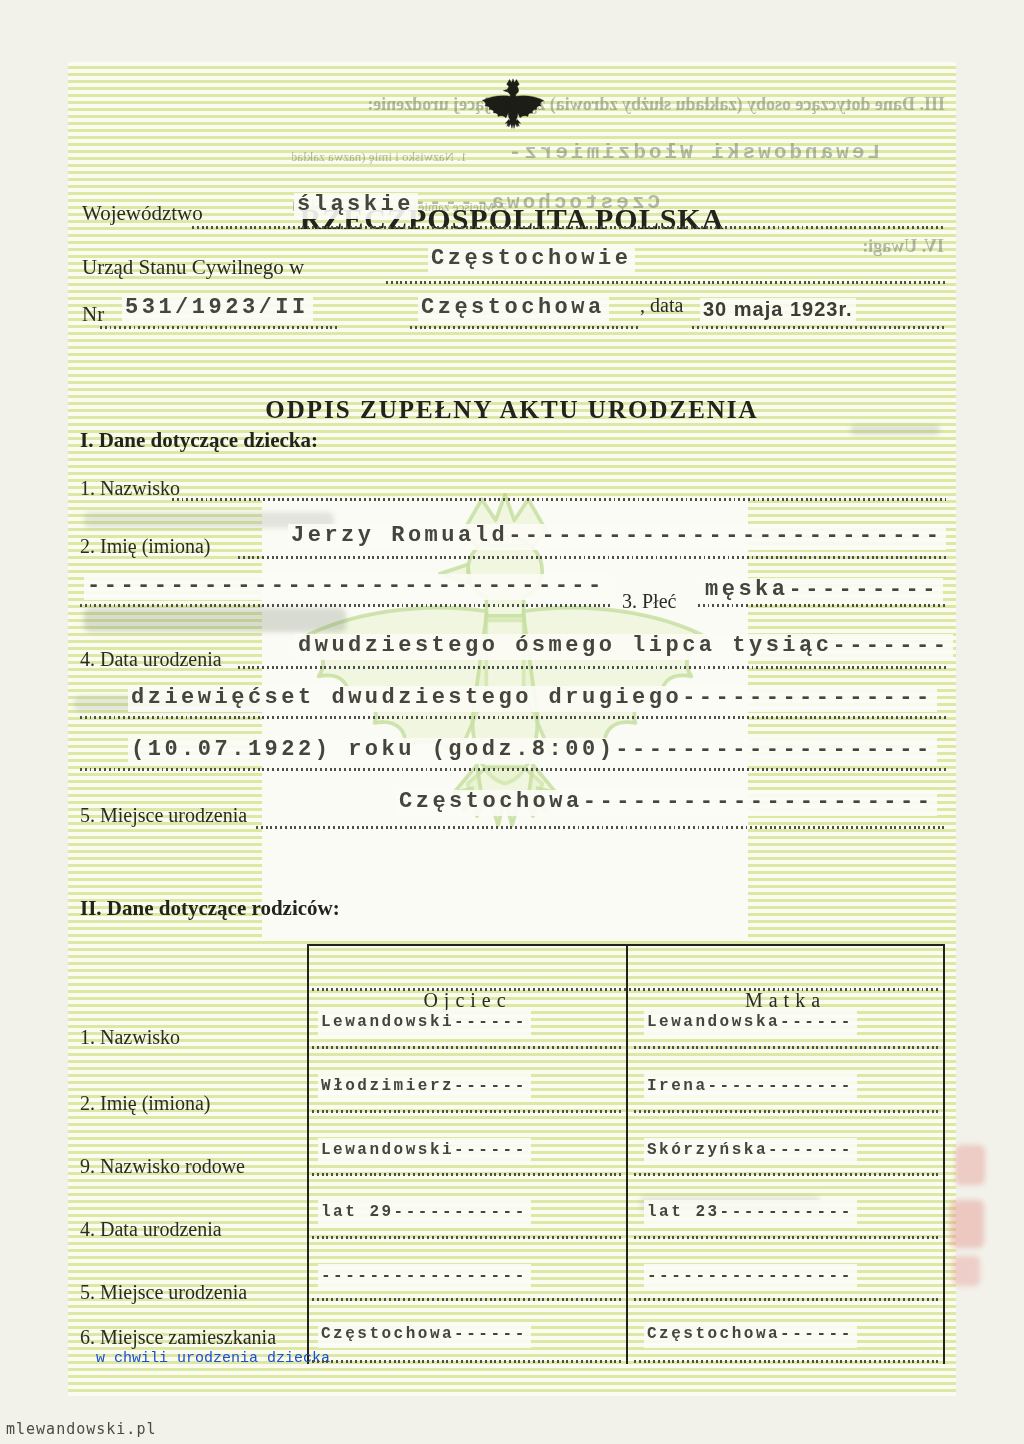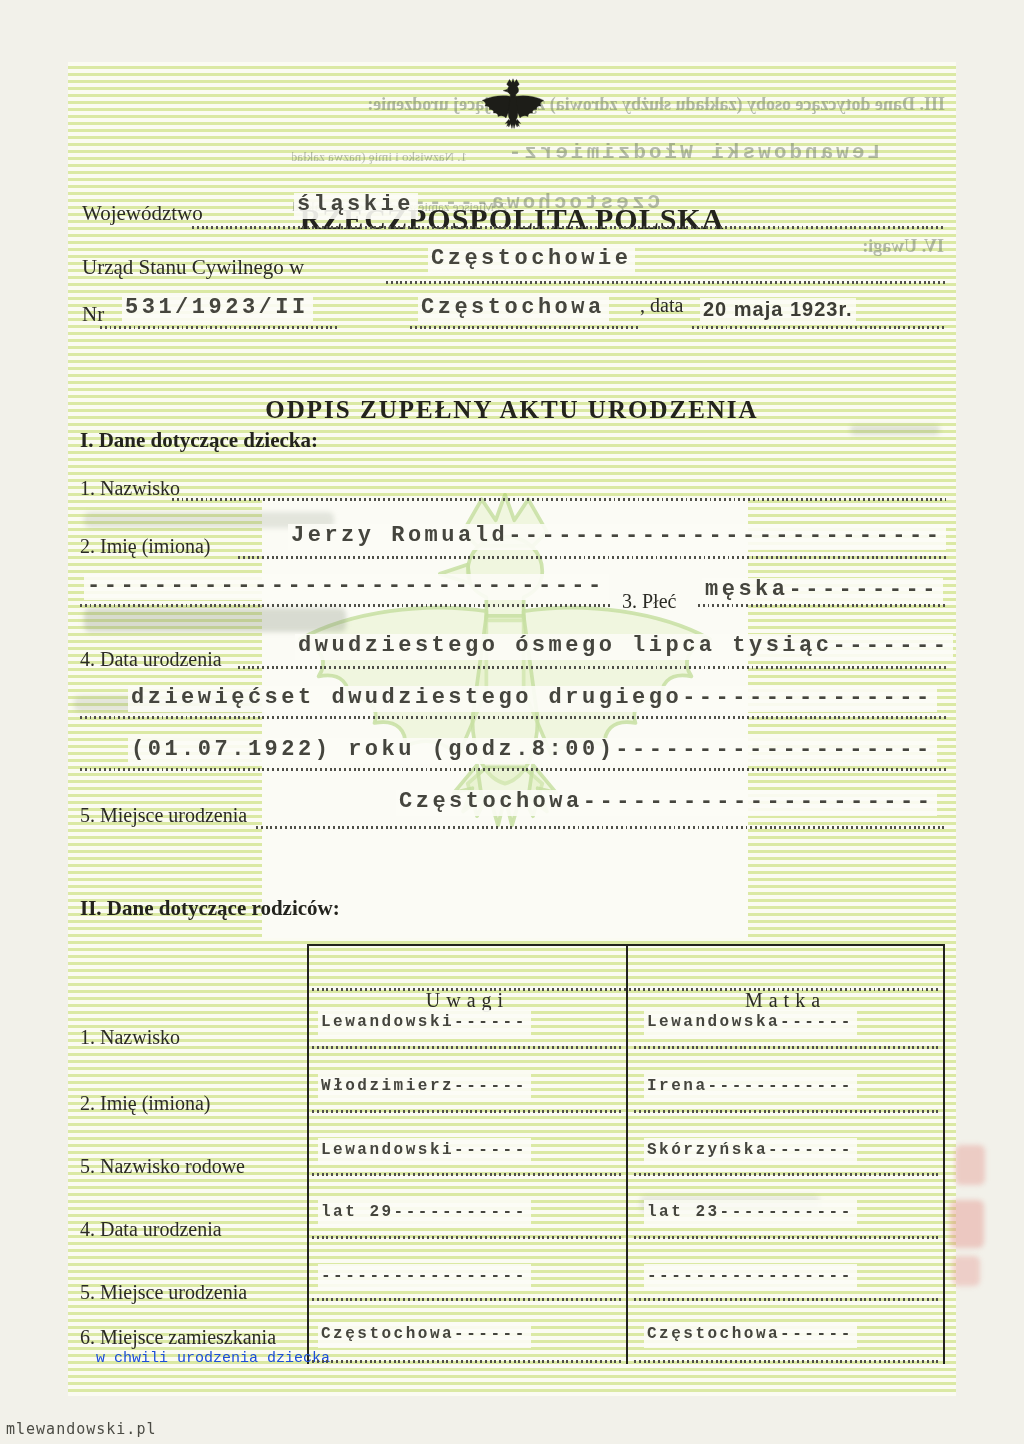--- a/index.html
+++ b/index.html
@@ -123,21 +123,21 @@
   <div class="abs lbl" style="left:82px;top:255px;font-size:21px;">Urząd Stanu Cywilnego w</div>
   <div class="abs typed" style="left:428px;top:247px;">Częstochowie</div>
   <div class="abs dots" style="left:386px;top:281px;width:560px;"></div>
 
   <div class="abs lbl" style="left:82px;top:302px;font-size:21px;">Nr</div>
   <div class="abs typed" style="left:122px;top:296px;">531/1923/II</div>
   <div class="abs dots" style="left:100px;top:326px;width:238px;"></div>
   <div class="abs typed" style="left:418px;top:296px;">Częstochowa</div>
   <div class="abs dots" style="left:410px;top:326px;width:228px;"></div>
   <div class="abs lbl" style="left:640px;top:294px;">, data</div>
-  <div class="abs stamp" style="left:700px;top:298px;">20 maja 1923r.</div>
+  <div class="abs stamp" style="left:700px;top:298px;">30 maja 1923r.</div>
   <div class="abs dots" style="left:692px;top:326px;width:254px;"></div>
 
   <div class="abs hd center" style="left:0;top:360px;width:1024px;font-size:25px;letter-spacing:2px;">ODPIS ZUPEŁNY AKTU URODZENIA</div>
 
   <div class="abs hd" style="left:80px;top:428px;font-size:21px;">I. Dane dotyczące dziecka:</div>
 
   <div class="abs lbl" style="left:80px;top:477px;">1. Nazwisko</div>
   <div class="abs dots" style="left:172px;top:498px;width:774px;"></div>
 
   <div class="abs lbl" style="left:80px;top:535px;">2. Imię (imiona)</div>
@@ -148,51 +148,51 @@
   <div class="abs dots" style="left:80px;top:604px;width:530px;"></div>
   <div class="abs lbl" style="left:622px;top:590px;">3. Płeć</div>
   <div class="abs typed" style="left:702px;top:578px;">męska---------</div>
   <div class="abs dots" style="left:698px;top:604px;width:248px;"></div>
 
   <div class="abs lbl" style="left:80px;top:648px;">4. Data urodzenia</div>
   <div class="abs typed" style="left:284px;top:634px;margin-left:11px;">dwudziestego ósmego lipca tysiąc-------</div>
   <div class="abs dots" style="left:238px;top:666px;width:708px;"></div>
   <div class="abs typed" style="left:128px;top:686px;">dziewięćset dwudziestego drugiego---------------</div>
   <div class="abs dots" style="left:80px;top:716px;width:866px;"></div>
-  <div class="abs typed" style="left:128px;top:738px;">(01.07.1922) roku (godz.8:00)-------------------</div>
+  <div class="abs typed" style="left:128px;top:738px;">(10.07.1922) roku (godz.8:00)-------------------</div>
   <div class="abs dots" style="left:80px;top:768px;width:866px;"></div>
 
   <div class="abs typed" style="left:396px;top:790px;">Częstochowa---------------------</div>
   <div class="abs lbl" style="left:80px;top:804px;">5. Miejsce urodzenia</div>
   <div class="abs dots" style="left:256px;top:826px;width:690px;"></div>
 
   <div class="abs hd" style="left:80px;top:896px;font-size:21px;">II. Dane dotyczące rodziców:</div>
 
   <div class="abs hline" style="left:307px;top:944px;width:638px;"></div>
   <div class="abs vline" style="left:307px;top:944px;height:420px;"></div>
   <div class="abs vline" style="left:626px;top:944px;height:420px;"></div>
   <div class="abs vline" style="left:943px;top:944px;height:420px;"></div>
 
-  <div class="abs lbl center" style="left:309px;top:953px;width:317px;letter-spacing:6px;">Uwagi</div>
+  <div class="abs lbl center" style="left:309px;top:953px;width:317px;letter-spacing:6px;">Ojciec</div>
   <div class="abs lbl center" style="left:628px;top:953px;width:315px;letter-spacing:6px;">Matka</div>
   <div class="abs dots" style="left:312px;top:988px;width:628px;"></div>
 
   <div class="abs lbl" style="left:80px;top:1026px;">1. Nazwisko</div>
   <div class="abs typed typed-sm" style="left:318px;top:1010px;">Lewandowski------</div>
   <div class="abs typed typed-sm" style="left:644px;top:1010px;">Lewandowska------</div>
   <div class="abs dots" style="left:312px;top:1046px;width:310px;"></div>
   <div class="abs dots" style="left:634px;top:1046px;width:306px;"></div>
 
   <div class="abs lbl" style="left:80px;top:1092px;">2. Imię (imiona)</div>
   <div class="abs typed typed-sm" style="left:318px;top:1074px;">Włodzimierz------</div>
   <div class="abs typed typed-sm" style="left:644px;top:1074px;">Irena------------</div>
   <div class="abs dots" style="left:312px;top:1110px;width:310px;"></div>
   <div class="abs dots" style="left:634px;top:1110px;width:306px;"></div>
 
-  <div class="abs lbl" style="left:80px;top:1155px;">5. Nazwisko rodowe</div>
+  <div class="abs lbl" style="left:80px;top:1155px;">9. Nazwisko rodowe</div>
   <div class="abs typed typed-sm" style="left:318px;top:1138px;">Lewandowski------</div>
   <div class="abs typed typed-sm" style="left:644px;top:1138px;">Skórzyńska-------</div>
   <div class="abs dots" style="left:312px;top:1173px;width:310px;"></div>
   <div class="abs dots" style="left:634px;top:1173px;width:306px;"></div>
 
   <div class="abs lbl" style="left:80px;top:1218px;">4. Data urodzenia</div>
   <div class="abs typed typed-sm" style="left:318px;top:1200px;">lat 29-----------</div>
   <div class="abs typed typed-sm" style="left:644px;top:1200px;">lat 23-----------</div>
   <div class="abs dots" style="left:312px;top:1236px;width:310px;"></div>
   <div class="abs dots" style="left:634px;top:1236px;width:306px;"></div>

